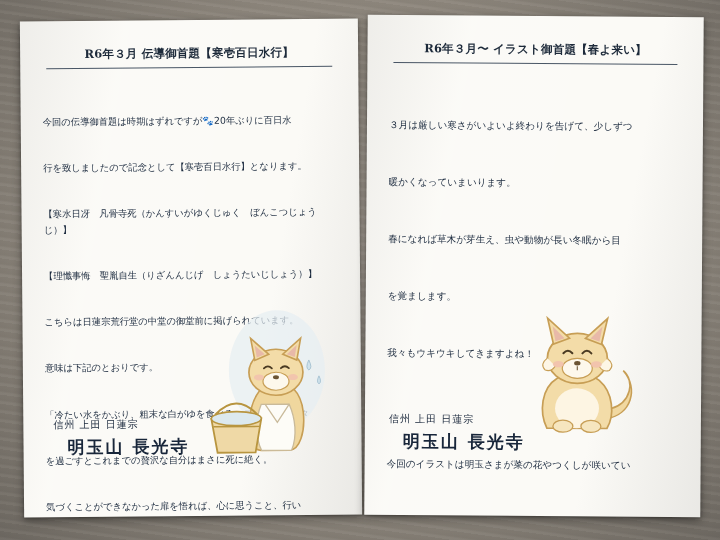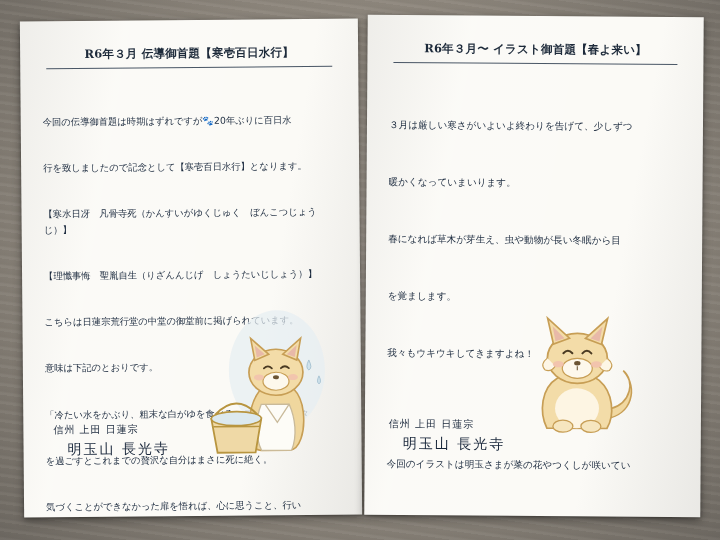--- a/index.html
+++ b/index.html
@@ -102,22 +102,22 @@
     left: 30px;
     bottom: 58px;
     color: #18263a;
     font-family: "DejaVu Serif", serif;
   }
   .sig-small {
     font-size: 10px;
     letter-spacing: 1px;
   }
   .sig-large {
-    font-size: 14px;
-    font-weight: normal;
+    font-size: 17px;
+    font-weight: bold;
     letter-spacing: 2px;
     margin-top: 4px;
     margin-left: 14px;
   }
   #sig-right { left: 24px; bottom: 62px; }
 
   
   .illus {
     position: absolute;
     pointer-events: none;

